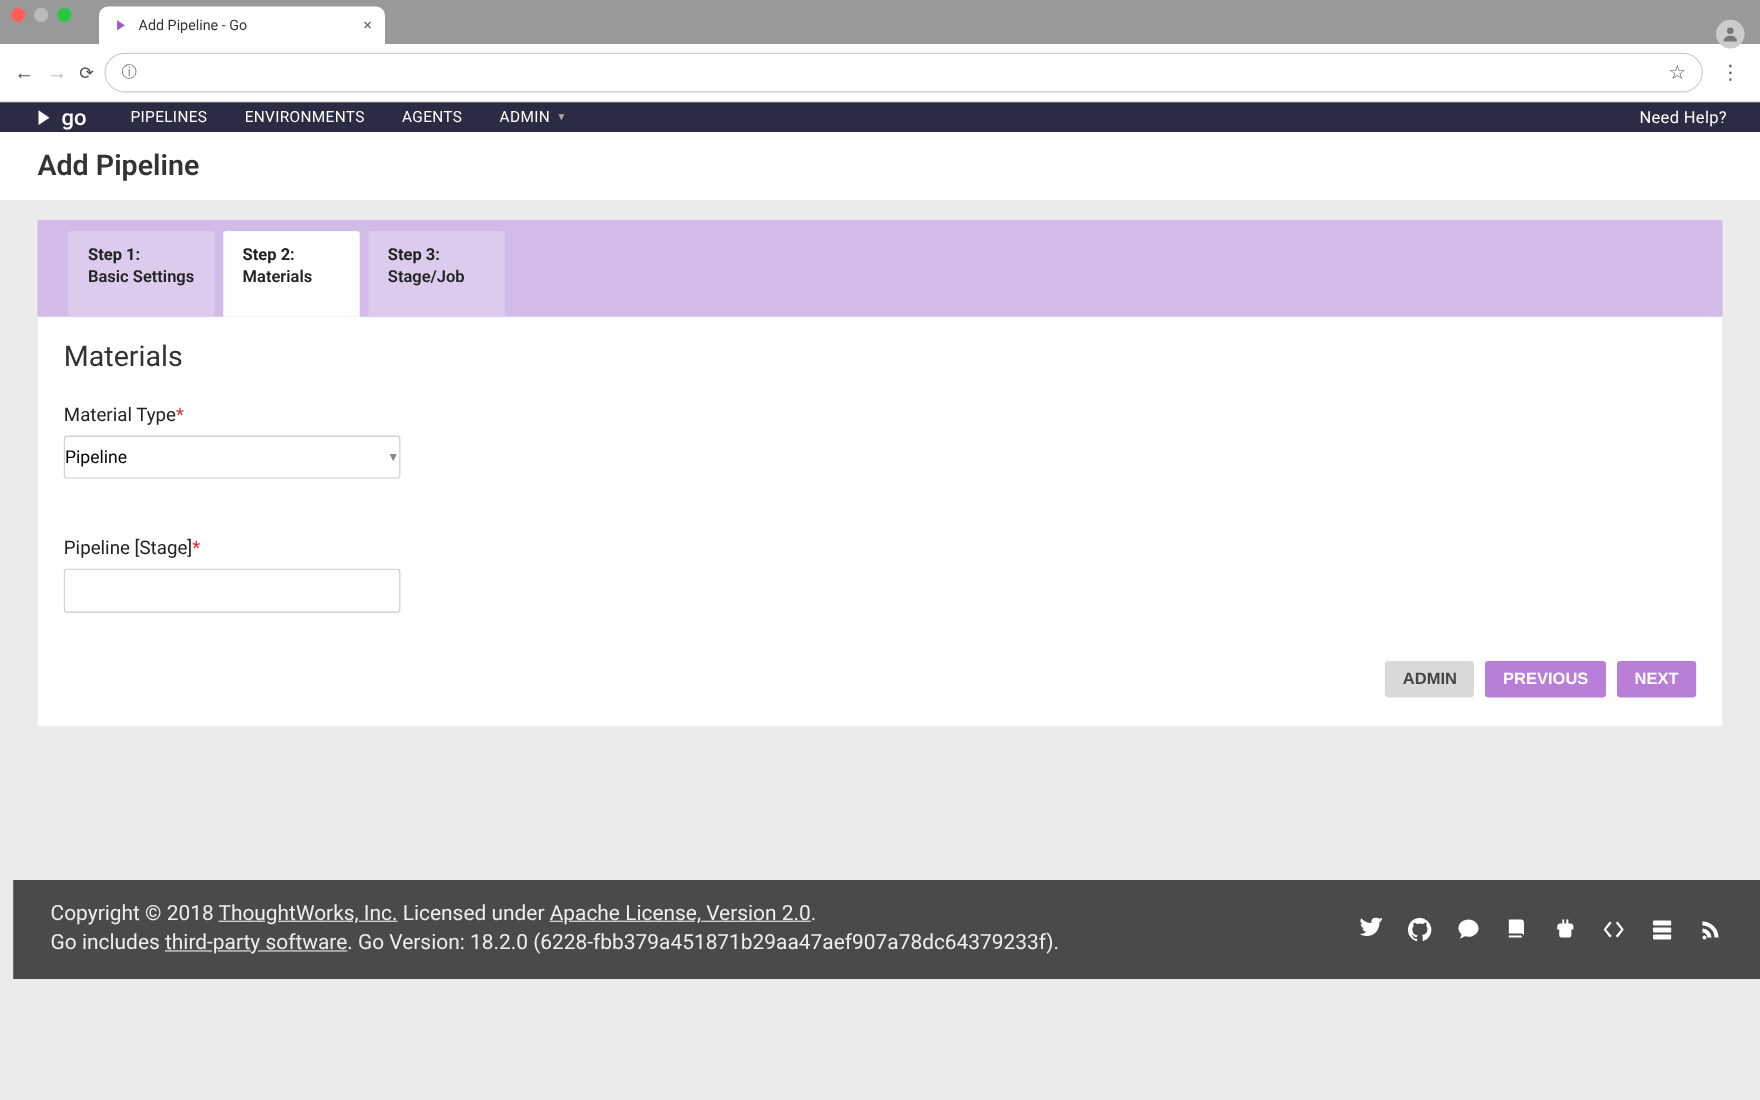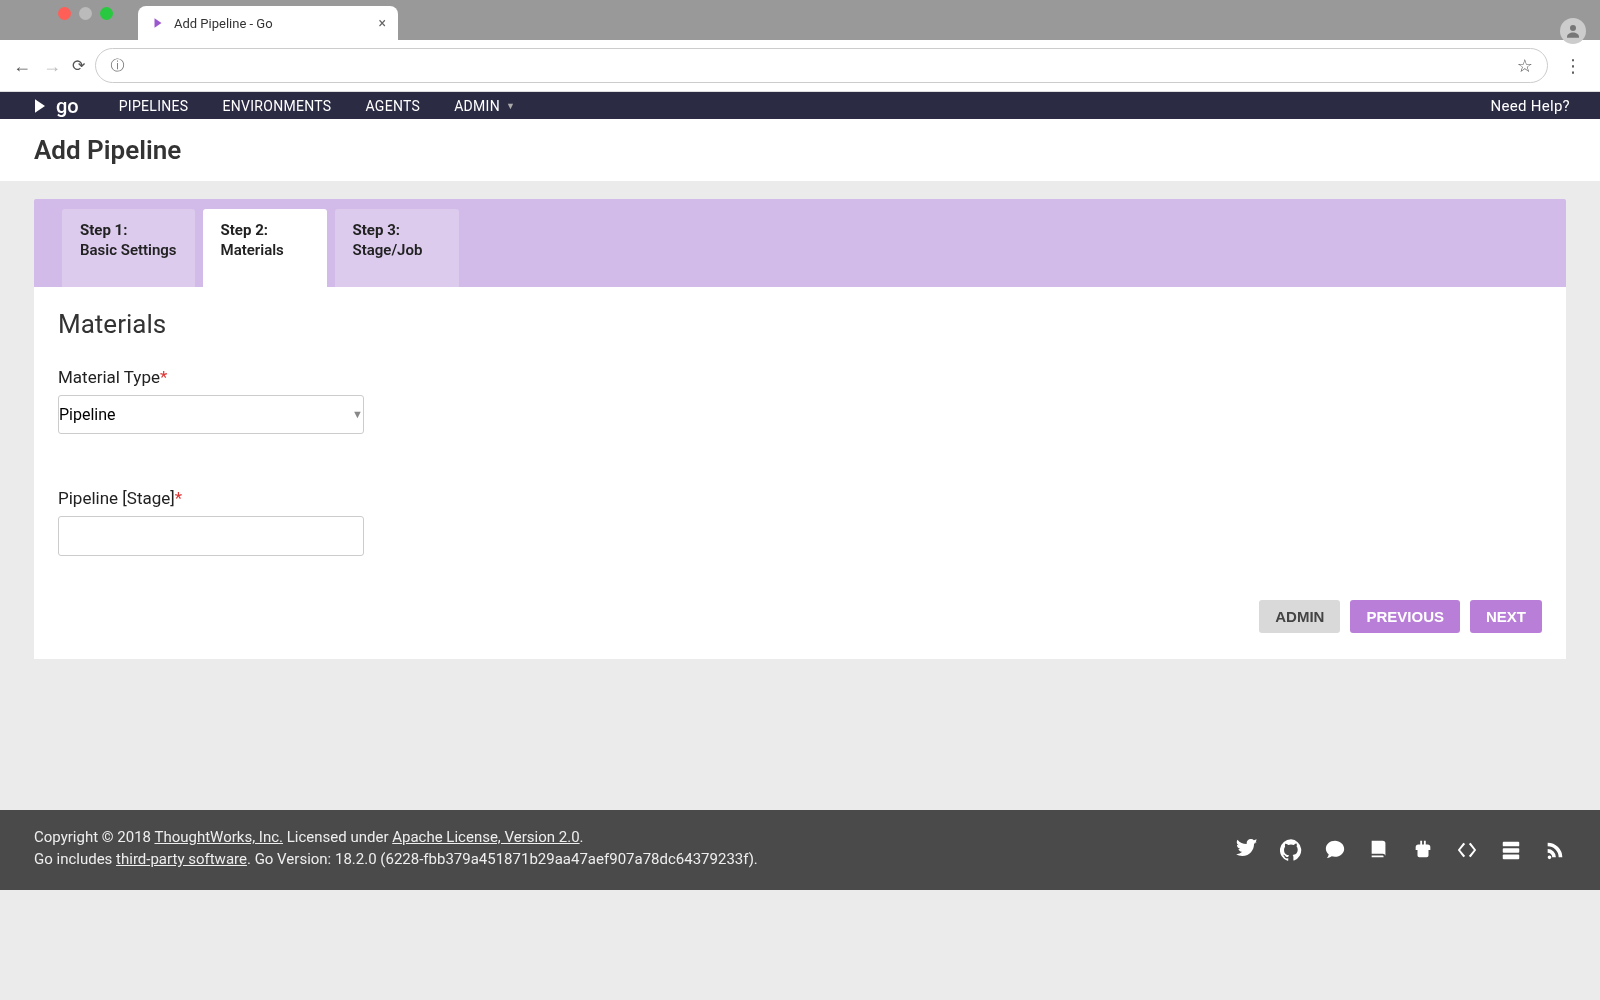--- a/index.html
+++ b/index.html
@@ -24,21 +24,21 @@
 .nav-arrow.disabled { color: #bbb; }
 .toolbar .reload { font-size: 16px; color: #555; cursor: pointer; }
 .addr-bar { flex: 1; display: flex; align-items: center; border: 1px solid #ccc; border-radius: 20px; padding: 6px 14px; gap: 8px; font-size: 16px; color: #333; background: #fff; }
 .addr-info { color: #777; font-size: 14px; }
 .addr-host-muted { color: #888; }
 .addr-path { color: #222; }
 .addr-star { color: #555; font-size: 18px; margin-left: 8px; }
 .kebab { font-size: 18px; color: #555; padding: 0 6px; cursor: pointer; }
 
 .chrome-profile { position: absolute; right: 14px; top: 18px; width: 26px; height: 26px; border-radius: 50%; background: #ccc; display: flex; align-items: center; justify-content: center; color: #666; }
-.chrome-top { position: relative; padding-left: 48px; }
+.chrome-top { position: relative; }
 
 
 .app-nav { background: #2b2b44; height: 27px; display: flex; align-items: center; padding: 0 30px; color: #fff; }
 .app-logo { display: flex; align-items: center; margin-right: 40px; font-weight: 500; font-size: 20px; }
 .app-logo svg { margin-right: 6px; }
 .nav-items { display: flex; gap: 34px; }
 .nav-item { font-size: 14px; letter-spacing: 0.3px; cursor: pointer; display: flex; align-items: center; gap: 6px; }
 .nav-dropdown-caret { font-size: 9px; color: #aaa; }
 .nav-help { margin-left: auto; font-size: 15px; }
 
@@ -63,21 +63,21 @@
 .select-box { width: 306px; border: 1px solid #ccc; border-radius: 3px; background: #fff; padding: 9px 0; font-size: 16px; display: flex; align-items: center; justify-content: space-between; cursor: pointer; }
 .select-caret { color: #888; font-size: 11px; }
 .text-input { width: 306px; border: 1px solid #ccc; border-radius: 3px; background: #fff; padding: 10px 12px; font-size: 16px; height: 40px; }
 
 .wizard-actions { display: flex; justify-content: flex-end; gap: 10px; margin-top: 44px; }
 .btn { border: none; padding: 8px 16px; font-size: 15px; font-weight: 700; border-radius: 3px; cursor: pointer; }
 .btn-cancel { background: #d9d9d9; color: #444; }
 .btn-primary { background: #b97fd8; color: #fff; }
 
 
-.app-footer { background: #4a4a4a; color: #eee; padding: 18px 34px; display: flex; align-items: center; font-size: 15px; position: absolute; bottom: 110px; left: 0; right: 0; }
+.app-footer { background: #4a4a4a; color: #eee; padding: 18px 34px; display: flex; align-items: center; font-size: 19px; position: absolute; bottom: 110px; left: 12px; right: 0; }
 .footer-text a { color: #eee; text-decoration: underline; }
 .footer-line { margin-bottom: 4px; }
 .footer-icons { margin-left: auto; display: flex; gap: 22px; align-items: center; }
 .footer-icons .ficon { width: 22px; height: 22px; display: inline-flex; align-items: center; justify-content: center; color: #fff; }
 .footer-icons svg { fill: #fff; }
 
 .page-wrapper { position: relative; background: #ebebeb; height: 1000px; }
 .white-area { background: #fff; }
 </style>
 </head>

